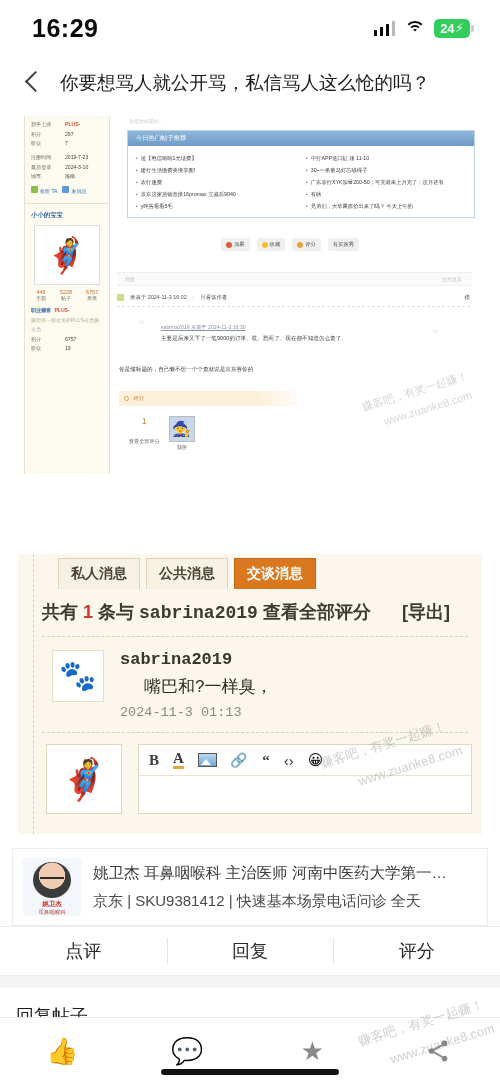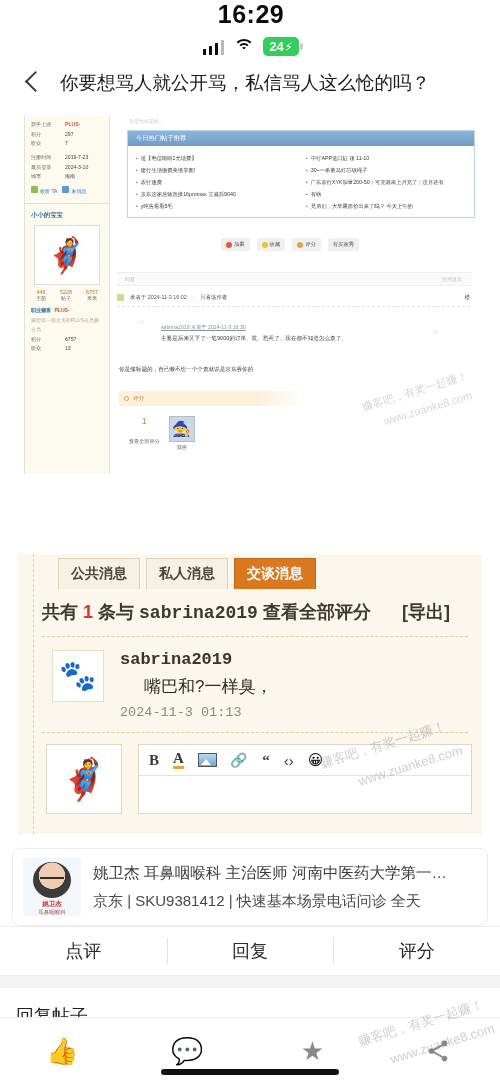--- a/index.html
+++ b/index.html
@@ -7,21 +7,21 @@
     width: 500px; height: 1083px;
     background: #ffffff;
     font-family: "Liberation Sans", "DejaVu Sans", sans-serif;
     overflow: hidden;
   }
   #app { position: relative; width: 500px; height: 1083px; background:#fff; }
 
   
   .statusbar {
     height: 56px; display: flex; align-items: center;
-    justify-content: space-between; padding: 0 30px 0 32px; flex-direction: column;
+    justify-content: space-between; padding: 0 30px 0 32px;
   }
   .status-time { font-size: 25px; font-weight: 700; color: #0b0b0b; letter-spacing: .5px; }
   .status-right { display: flex; align-items: center; gap: 9px; }
   .sig { display: flex; align-items: flex-end; gap: 2.5px; height: 16px; }
   .sig i { display: block; width: 3.5px; background: #0b0b0b; border-radius: .6px; }
   .sig i:nth-child(1){ height: 6px; }
   .sig i:nth-child(2){ height: 9px; }
   .sig i:nth-child(3){ height: 12px; }
   .sig i:nth-child(4){ height: 15px; background:#b9b9bd; }
   .wifi { position: relative; width: 21px; height: 15px; }
@@ -179,21 +179,21 @@
   .etool.quote2 { font-family:"Liberation Serif",serif; font-weight:700; }
   .emoji-ico { font-size:15px; }
   .ebody { height:36px; background:#fff; }
 
   
   .wm { position:absolute; color:rgba(120,120,120,.30); font-size:11px;
      transform: rotate(-17deg); white-space:nowrap; pointer-events:none; }
   .wm.big { font-size:13px; color:rgba(110,110,110,.33); }
 
   
-  .adcard { margin: 14px 12px 0; border:1px solid #ececec; border-radius:8px;
+  .adcard { margin: 14px 12px 0; border:1px solid #ececec; border-radius:0;
      background:#fff; display:flex; align-items:center; padding:9px 10px; gap:12px; }
   .ad-av { width:58px; height:58px; border-radius:4px; background:#f3f6fa;
      display:flex; flex-direction:column; align-items:center; justify-content:flex-start;
      padding-top:4px; flex:0 0 auto; }
   .ad-face { width:38px; height:38px; border-radius:50%;
      background: radial-gradient(circle at 50% 38%, #f0cdb2 0 44%, #3b3b3b 46% 100%); position:relative;}
   .ad-face::after{ content:""; position:absolute; left:7px; top:15px; width:24px; height:6px;
      border-top:2px solid #2b2b2b; }
   .ad-name2 { font-size:6.5px; color:#c0392b; margin-top:2px; font-weight:700;}
   .ad-dept { font-size:5.5px; color:#b04a3a; }
@@ -411,22 +411,22 @@
         <div class="wm" style="right:2px; top:286px;">
           <span>www.zuanke8.com</span>
         </div>
       </div>
     </div>
 
     <div class="shot2">
       <div class="s2-leftstrip"></div>
 
       <div class="tabs2">
+        <div class="tab2">私人消息</div>
         <div class="tab2">公共消息</div>
-        <div class="tab2">私人消息</div>
         <div class="tab2 active">交谈消息</div>
       </div>
 
       <div class="convline">
         <span>共有</span>
         <span class="num">1</span>
         <span>条与</span>
         <span class="mono">sabrina2019</span>
         <span>查看全部评分</span>
         <span class="exp">[导出]</span>

